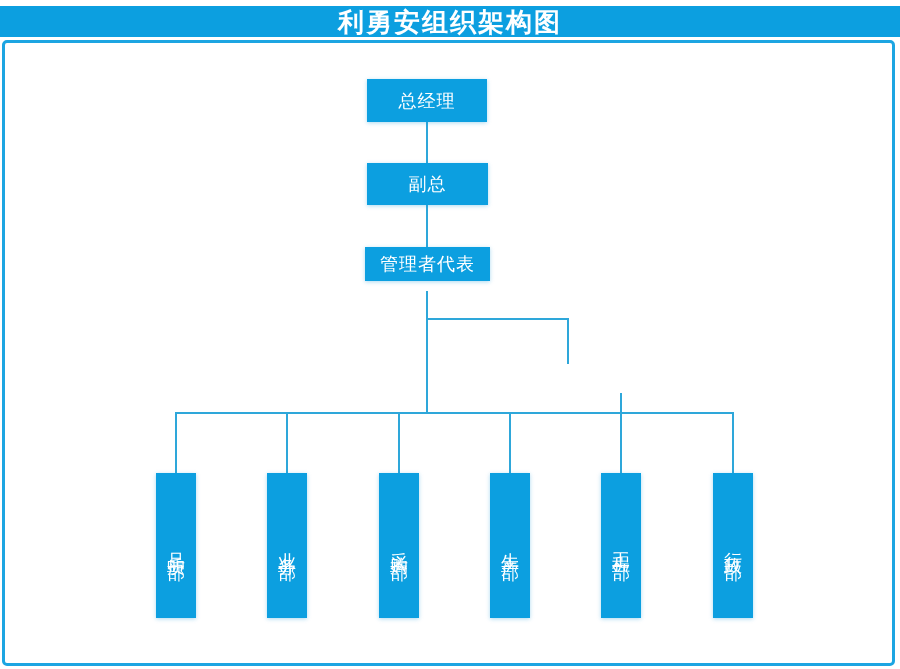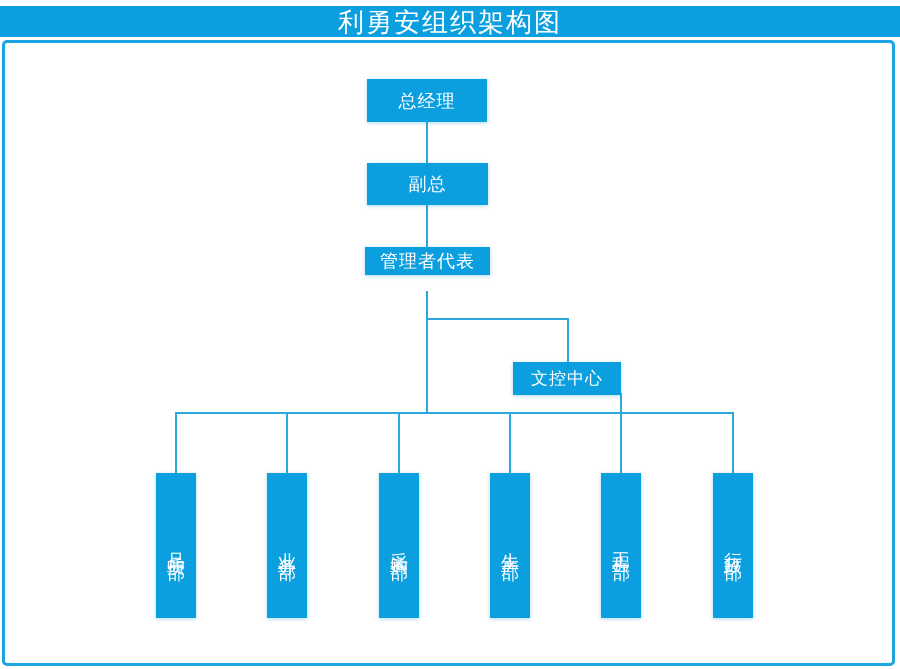--- a/index.html
+++ b/index.html
@@ -27,21 +27,21 @@
     left: 0; top: 6px;
     width: 900px; height: 31px;
     background: var(--primary);
     display: flex;
     align-items: center;
     justify-content: center;
   }
   .title-bar h1 {
     color: var(--text);
     font-size: 26px;
-    font-weight: normal;
+    font-weight: bold;
     letter-spacing: 2px;
     line-height: 1;
   }
 
   
   .frame {
     position: absolute;
     left: 2px; top: 40px;
     width: 893px; height: 626px;
     border: 3px solid var(--frame);
@@ -56,21 +56,21 @@
     color: var(--text);
     display: flex;
     align-items: center;
     justify-content: center;
     font-size: 18px;
     letter-spacing: 1px;
     box-shadow: 0 1px 4px rgba(20, 150, 215, 0.35);
   }
   .node-l1 { left: 367px; top: 79px;  width: 120px; height: 43px; }
   .node-l2 { left: 367px; top: 163px; width: 121px; height: 42px; font-family: Liberation Serif, serif; }
-  .node-l3 { left: 365px; top: 247px; width: 125px; height: 28px; }
+  .node-l3 { left: 365px; top: 247px; width: 125px; height: 34px; }
   .node-doc { left: 513px; top: 362px; width: 108px; height: 33px; font-size: 17px; }
 
   .dept { width: 40px; height: 145px; top: 473px; }
   .dept span {
     writing-mode: vertical-rl;
     text-orientation: upright;
     font-size: 18px;
     letter-spacing: 5px;
     line-height: 1;
   }
@@ -116,21 +116,20 @@
   <div class="line l-drop-1"></div>
   <div class="line l-drop-2"></div>
   <div class="line l-drop-3"></div>
   <div class="line l-drop-4"></div>
   <div class="line l-drop-5"></div>
   <div class="line l-drop-6"></div>
 
   <div class="node node-l1">总经理</div>
   <div class="node node-l2">副总</div>
   <div class="node node-l3">管理者代表</div>
-  <div class="node node-doc">文控中心</div>
 
   <div class="node dept dept-1">
     <span>品质部</span>
   </div>
   <div class="node dept dept-2">
     <span>业务部</span>
   </div>
   <div class="node dept dept-3">
     <span>采购部</span>
   </div>

